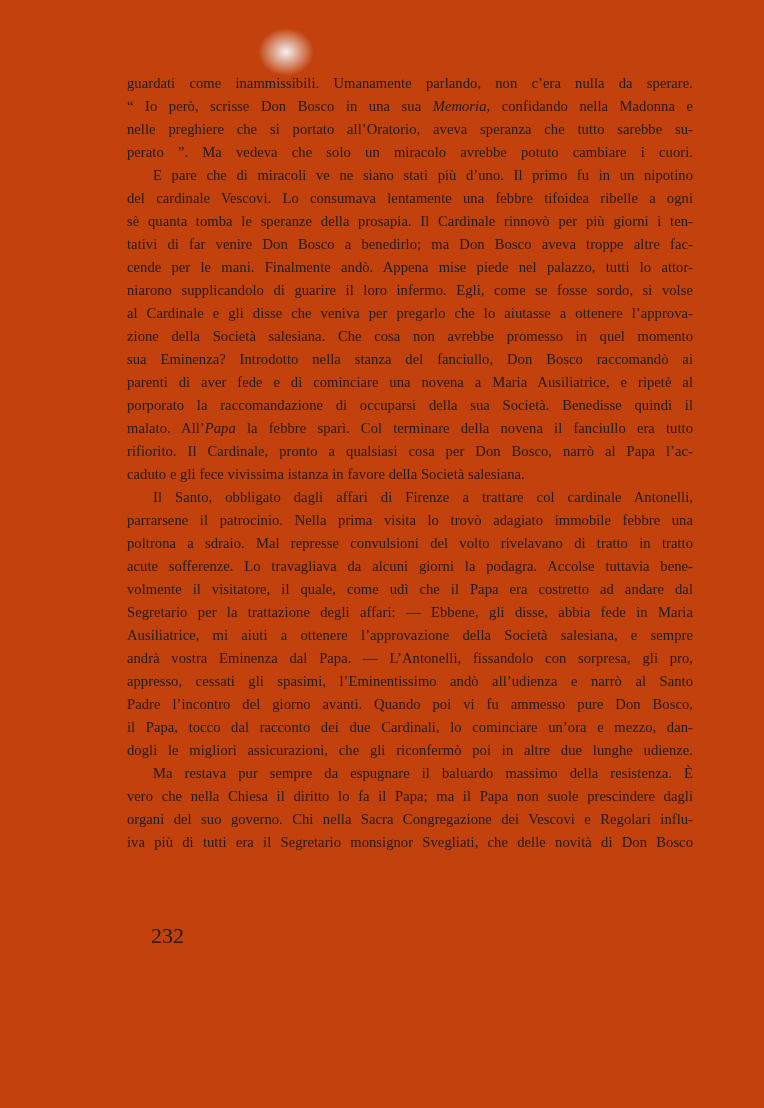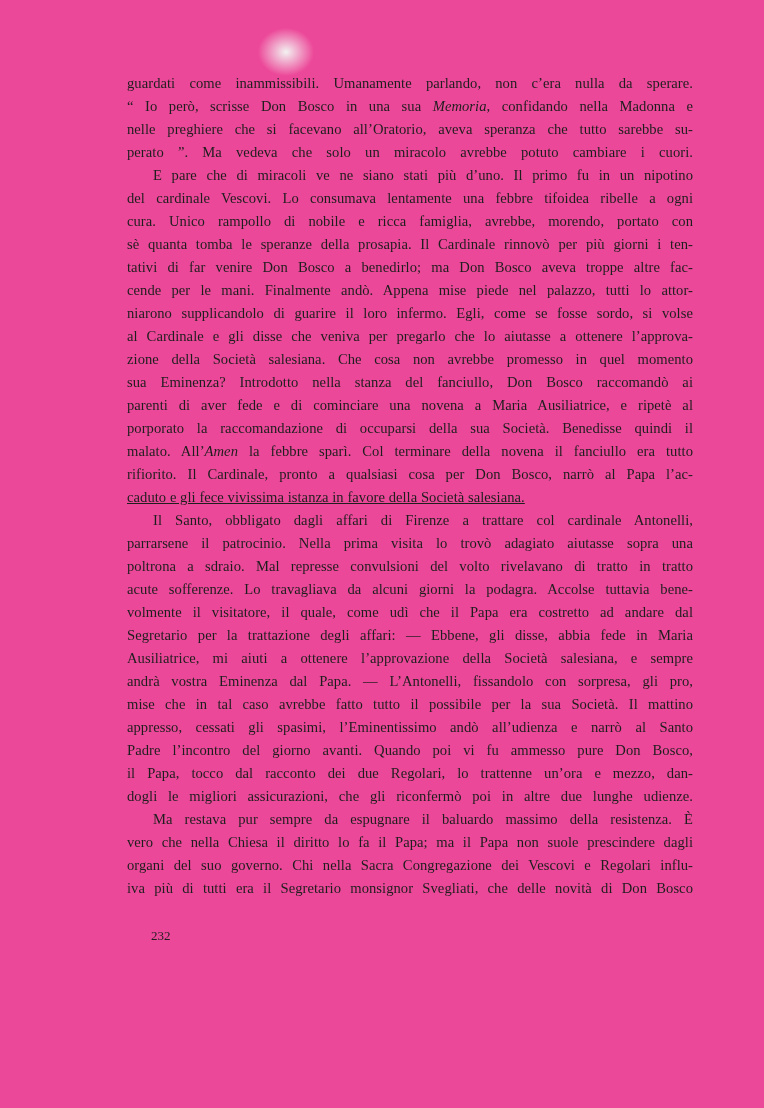--- a/index.html
+++ b/index.html
@@ -1,20 +1,20 @@
 <!DOCTYPE html>
 <html><head>
 <meta charset="utf-8">
 <style>
   html, body { margin: 0; padding: 0; background: #ffffff; }
   .page {
     position: relative;
     width: 764px;
     height: 1108px;
-    background: #ec4899;
+    background: #c2410c;
     overflow: hidden;
     font-family: "Liberation Serif", "DejaVu Serif", serif;
     color: #1e1e1e;
   }
   .scan-smudge {
     position: absolute;
     left: 258px; top: 28px;
     width: 56px; height: 48px;
     background: radial-gradient(closest-side, #f3f2f1, rgba(255,255,255,0));
     pointer-events: none;
@@ -30,73 +30,71 @@
     height: 23px;
     line-height: 23px;
     font-size: 14.6px;
     letter-spacing: 0.05px;
     text-align: justify;
     text-align-last: justify;
     white-space: normal;
     overflow: hidden;
   }
   .line.indent { text-indent: 26px; }
-  .line.no-stretch { text-align: right; text-align-last: left; text-decoration: underline; }
+  .line.no-stretch { text-align: right; text-align-last: left; }
   .line i { font-style: italic; }
   .page-number {
     position: absolute;
     left: 151px;
     top: 924px;
-    font-size: 13px;
+    font-size: 22px;
     line-height: 24px;
     color: #1e1e1e;
   }
 </style>
 </head>
 <body>
 
 <div class="page">
   <div class="scan-smudge"></div>
   <div class="text-block">
       <div class="paragraph">
         <div class="line">guardati come inammissibili. Umanamente parlando, non c’era nulla da sperare.</div>
         <div class="line">“ Io però, scrisse Don Bosco in una sua <i>Memoria</i>, confidando nella Madonna e</div>
-        <div class="line">nelle preghiere che si facevano all’Oratorio, aveva speranza che tutto sarebbe su-</div>
+        <div class="line">nelle preghiere che si portato all’Oratorio, aveva speranza che tutto sarebbe su-</div>
         <div class="line">perato ”. Ma vedeva che solo un miracolo avrebbe potuto cambiare i cuori.</div>
       </div>
       <div class="paragraph">
         <div class="line indent">E pare che di miracoli ve ne siano stati più d’uno. Il primo fu in un nipotino</div>
         <div class="line">del cardinale Vescovi. Lo consumava lentamente una febbre tifoidea ribelle a ogni</div>
-        <div class="line">cura. Unico rampollo di nobile e ricca famiglia, avrebbe, morendo, portato con</div>
         <div class="line">sè quanta tomba le speranze della prosapia. Il Cardinale rinnovò per più giorni i ten-</div>
         <div class="line">tativi di far venire Don Bosco a benedirlo; ma Don Bosco aveva troppe altre fac-</div>
         <div class="line">cende per le mani. Finalmente andò. Appena mise piede nel palazzo, tutti lo attor-</div>
         <div class="line">niarono supplicandolo di guarire il loro infermo. Egli, come se fosse sordo, si volse</div>
         <div class="line">al Cardinale e gli disse che veniva per pregarlo che lo aiutasse a ottenere l’approva-</div>
         <div class="line">zione della Società salesiana. Che cosa non avrebbe promesso in quel momento</div>
         <div class="line">sua Eminenza? Introdotto nella stanza del fanciullo, Don Bosco raccomandò ai</div>
         <div class="line">parenti di aver fede e di cominciare una novena a Maria Ausiliatrice, e ripetè al</div>
         <div class="line">porporato la raccomandazione di occuparsi della sua Società. Benedisse quindi il</div>
-        <div class="line">malato. All’<i>Amen</i> la febbre sparì. Col terminare della novena il fanciullo era tutto</div>
+        <div class="line">malato. All’<i>Papa</i> la febbre sparì. Col terminare della novena il fanciullo era tutto</div>
         <div class="line">rifiorito. Il Cardinale, pronto a qualsiasi cosa per Don Bosco, narrò al Papa l’ac-</div>
         <div class="line no-stretch">caduto e gli fece vivissima istanza in favore della Società salesiana.</div>
       </div>
       <div class="paragraph">
         <div class="line indent">Il Santo, obbligato dagli affari di Firenze a trattare col cardinale Antonelli,</div>
-        <div class="line">parrarsene il patrocinio. Nella prima visita lo trovò adagiato aiutasse sopra una</div>
+        <div class="line">parrarsene il patrocinio. Nella prima visita lo trovò adagiato immobile febbre una</div>
         <div class="line">poltrona a sdraio. Mal represse convulsioni del volto rivelavano di tratto in tratto</div>
         <div class="line">acute sofferenze. Lo travagliava da alcuni giorni la podagra. Accolse tuttavia bene-</div>
         <div class="line">volmente il visitatore, il quale, come udì che il Papa era costretto ad andare dal</div>
         <div class="line">Segretario per la trattazione degli affari: — Ebbene, gli disse, abbia fede in Maria</div>
         <div class="line">Ausiliatrice, mi aiuti a ottenere l’approvazione della Società salesiana, e sempre</div>
         <div class="line">andrà vostra Eminenza dal Papa. — L’Antonelli, fissandolo con sorpresa, gli pro,</div>
-        <div class="line">mise che in tal caso avrebbe fatto tutto il possibile per la sua Società. Il mattino</div>
         <div class="line">appresso, cessati gli spasimi, l’Eminentissimo andò all’udienza e narrò al Santo</div>
         <div class="line">Padre l’incontro del giorno avanti. Quando poi vi fu ammesso pure Don Bosco,</div>
-        <div class="line">il Papa, tocco dal racconto dei due Regolari, lo trattenne un’ora e mezzo, dan-</div>
+        <div class="line">il Papa, tocco dal racconto dei due Cardinali, lo cominciare un’ora e mezzo, dan-</div>
         <div class="line">dogli le migliori assicurazioni, che gli riconfermò poi in altre due lunghe udienze.</div>
       </div>
       <div class="paragraph">
         <div class="line indent">Ma restava pur sempre da espugnare il baluardo massimo della resistenza. È</div>
         <div class="line">vero che nella Chiesa il diritto lo fa il Papa; ma il Papa non suole prescindere dagli</div>
         <div class="line">organi del suo governo. Chi nella Sacra Congregazione dei Vescovi e Regolari influ-</div>
         <div class="line">iva più di tutti era il Segretario monsignor Svegliati, che delle novità di Don Bosco</div>
       </div>
     </div>
   <div class="page-number">232</div>

